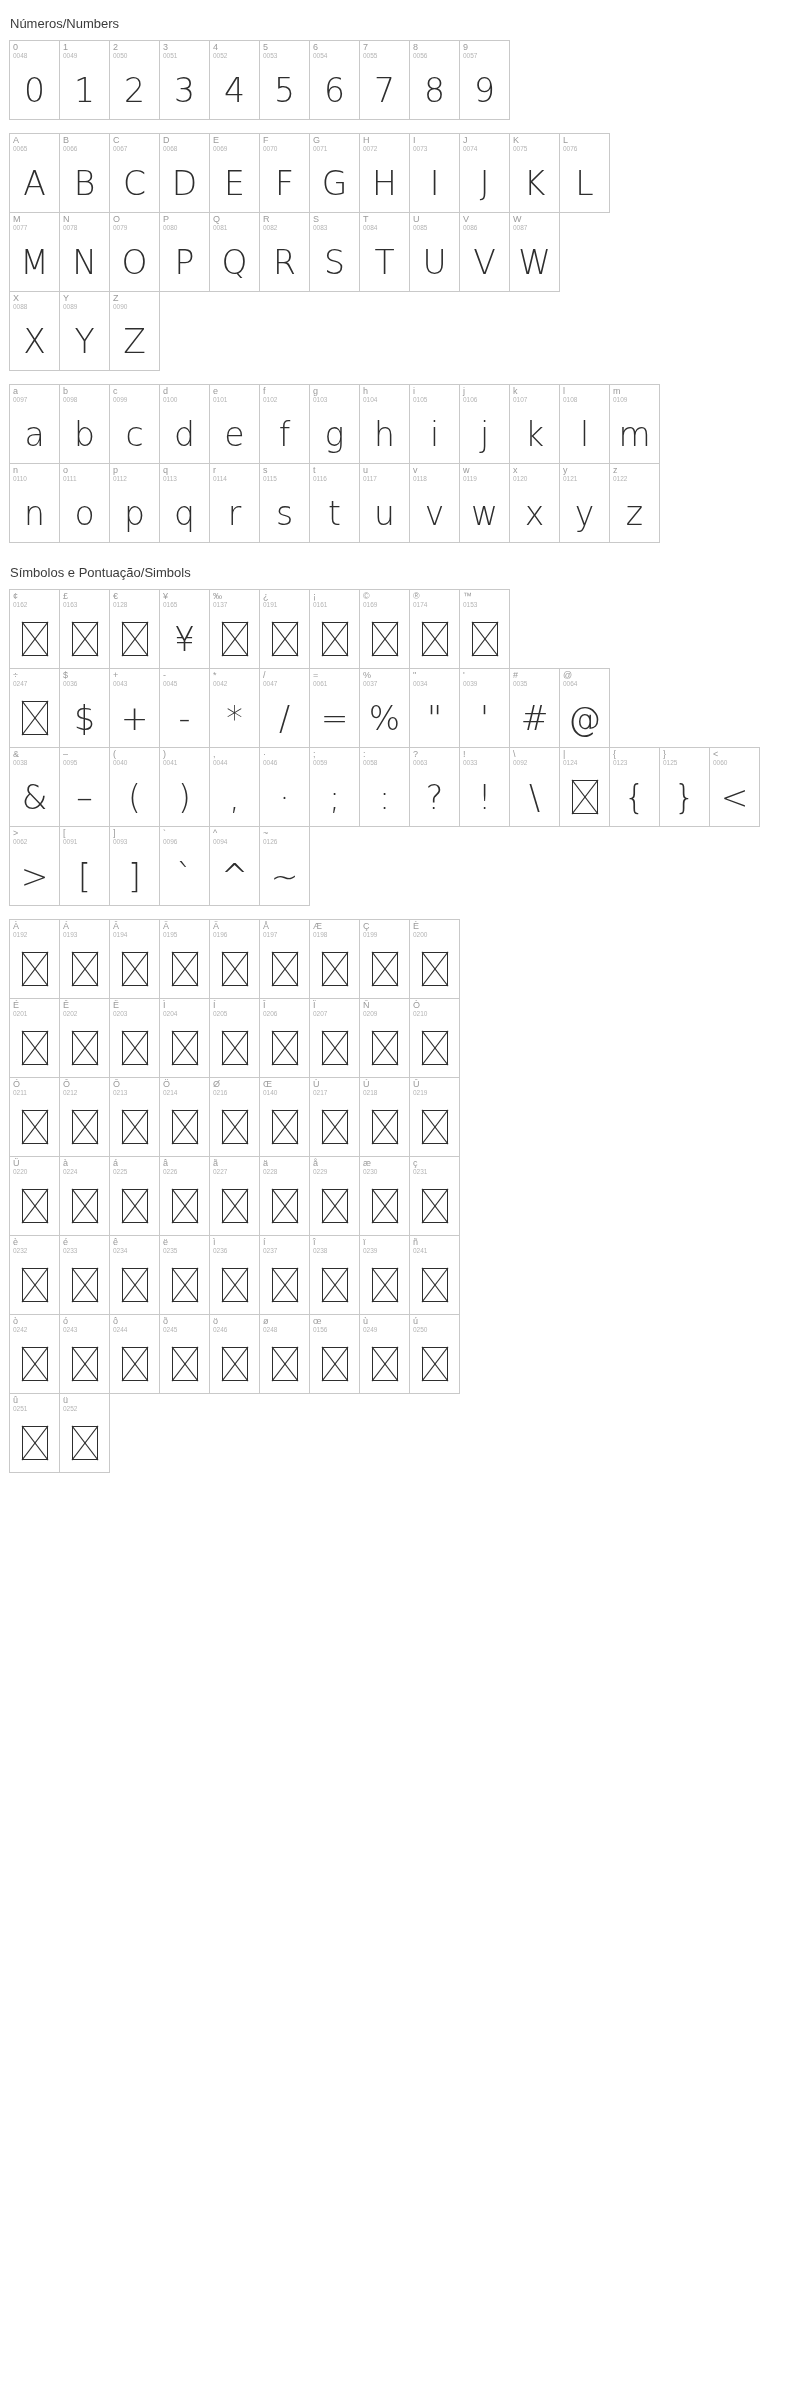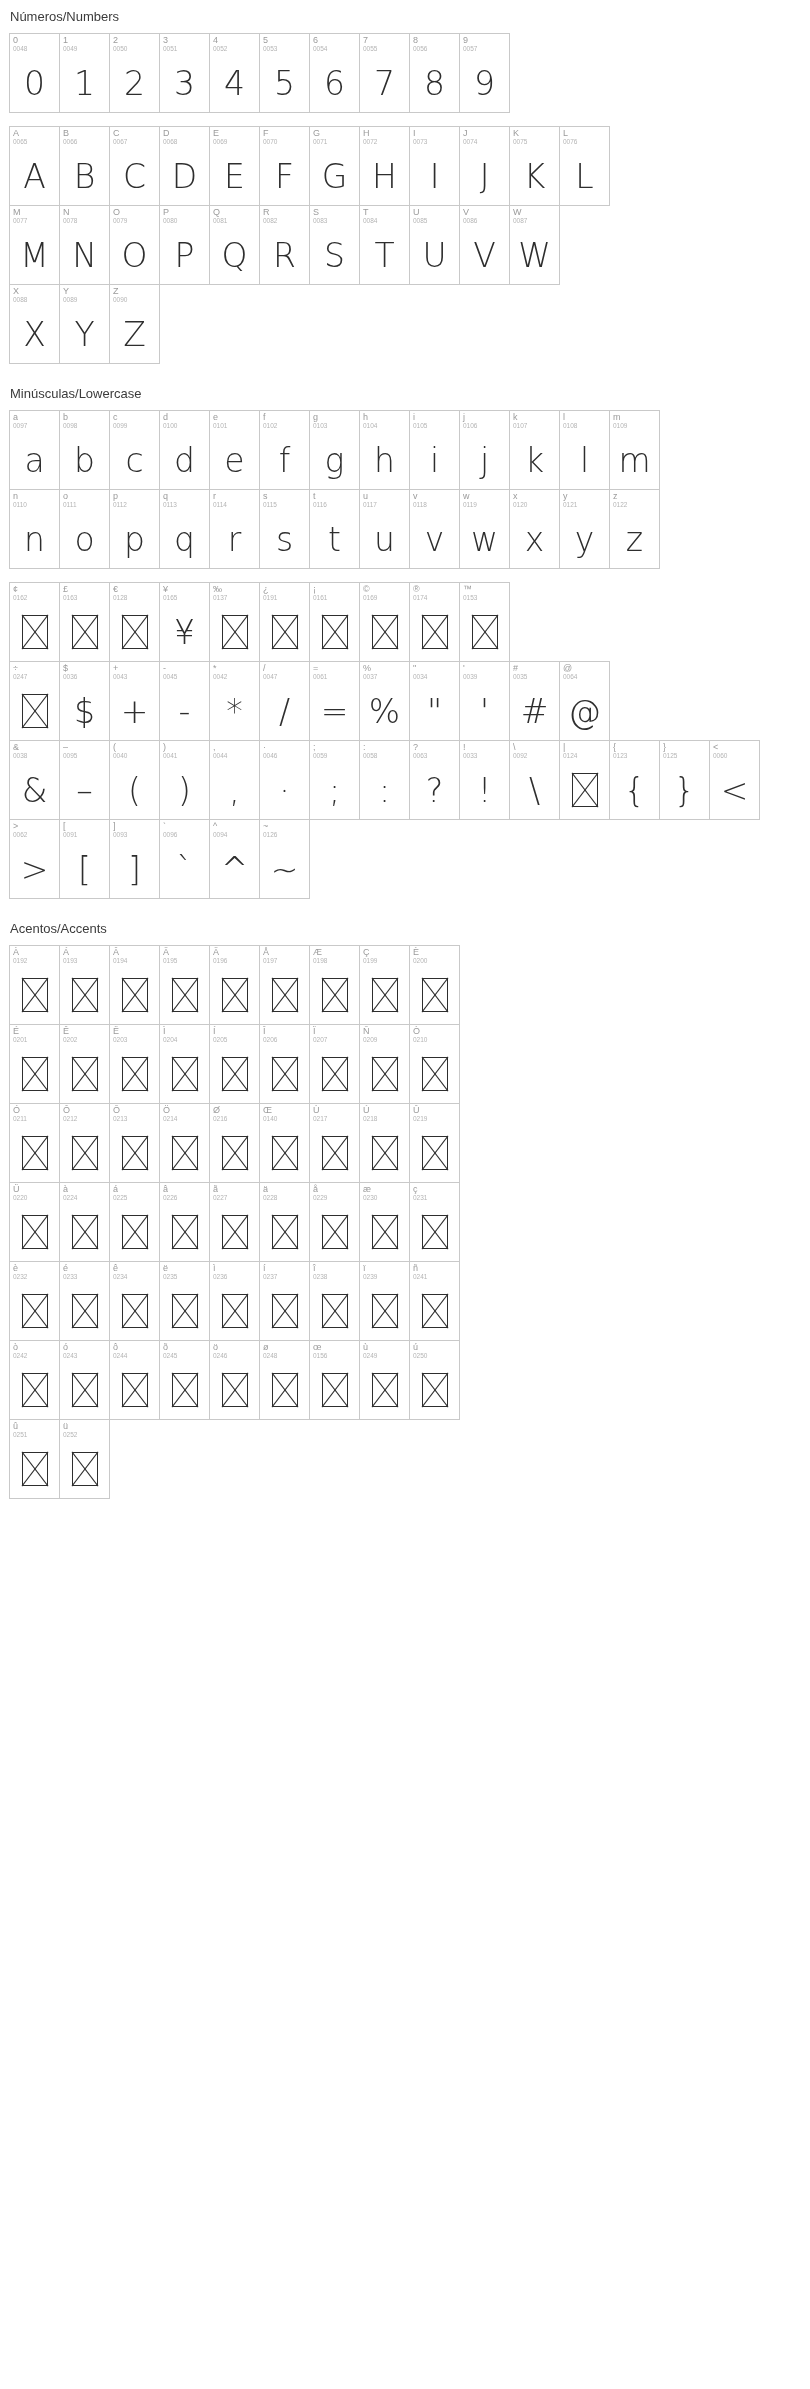--- a/index.html
+++ b/index.html
@@ -7,21 +7,21 @@
     padding: 0;
     background: #ffffff;
   }
   body {
     width: 810px;
     font-family: "Liberation Sans", sans-serif;
     color: #333333;
   }
   .page {
     width: 810px;
-    padding: 1px 0 20px 0;
+    padding: 8px 0 20px 0;
     box-sizing: border-box;
   }
   .section {
     margin: 0 0 14px 0;
   }
   .section-title {
     font-size: 13px;
     color: #3b3b3b;
     padding: 8px 0 10px 10px;
     font-family: "Liberation Sans", sans-serif;
@@ -365,21 +365,20 @@
         <div class="cell">
           <div class="meta">
             <span class="ch-label">Z</span>
             <span class="code">0090</span>
           </div>
           <div class="glyph">Z</div>
         </div>
       </div>
     </div>
     <div class="section">
-      <div class="section-title">Minúsculas/Lowercase</div>
       <div class="row">
         <div class="cell">
           <div class="meta">
             <span class="ch-label">a</span>
             <span class="code">0097</span>
           </div>
           <div class="glyph">a</div>
         </div>
         <div class="cell">
           <div class="meta">
@@ -554,20 +553,21 @@
         <div class="cell">
           <div class="meta">
             <span class="ch-label">z</span>
             <span class="code">0122</span>
           </div>
           <div class="glyph">z</div>
         </div>
       </div>
     </div>
     <div class="section">
+      <div class="section-title">Símbolos e Pontuação/Simbols</div>
       <div class="row">
         <div class="cell">
           <div class="meta">
             <span class="ch-label">¢</span>
             <span class="code">0162</span>
           </div>
           <div class="glyph tofu">
             <div class="tofu-box"></div>
           </div>
         </div>
@@ -887,21 +887,20 @@
         <div class="cell">
           <div class="meta">
             <span class="ch-label">~</span>
             <span class="code">0126</span>
           </div>
           <div class="glyph">~</div>
         </div>
       </div>
     </div>
     <div class="section">
-      <div class="section-title">Acentos/Accents</div>
       <div class="row">
         <div class="cell">
           <div class="meta">
             <span class="ch-label">À</span>
             <span class="code">0192</span>
           </div>
           <div class="glyph tofu">
             <div class="tofu-box"></div>
           </div>
         </div>

